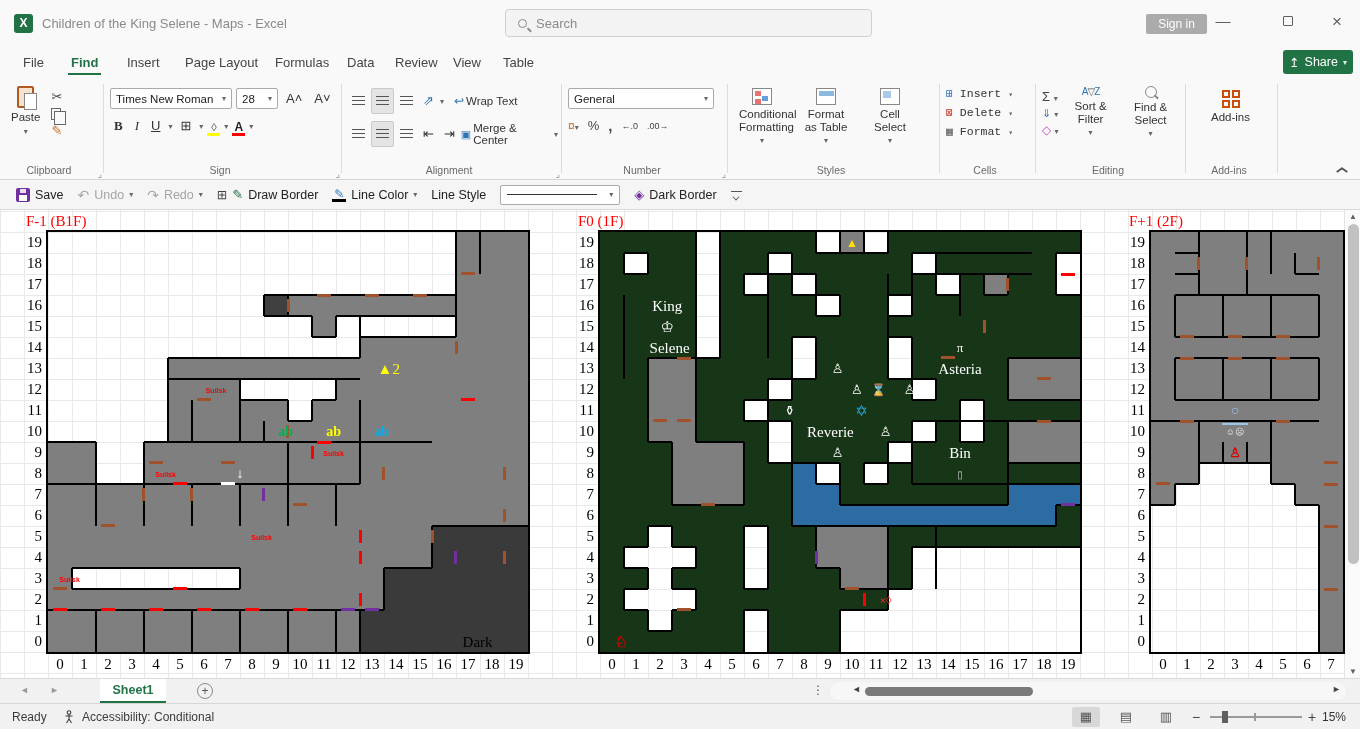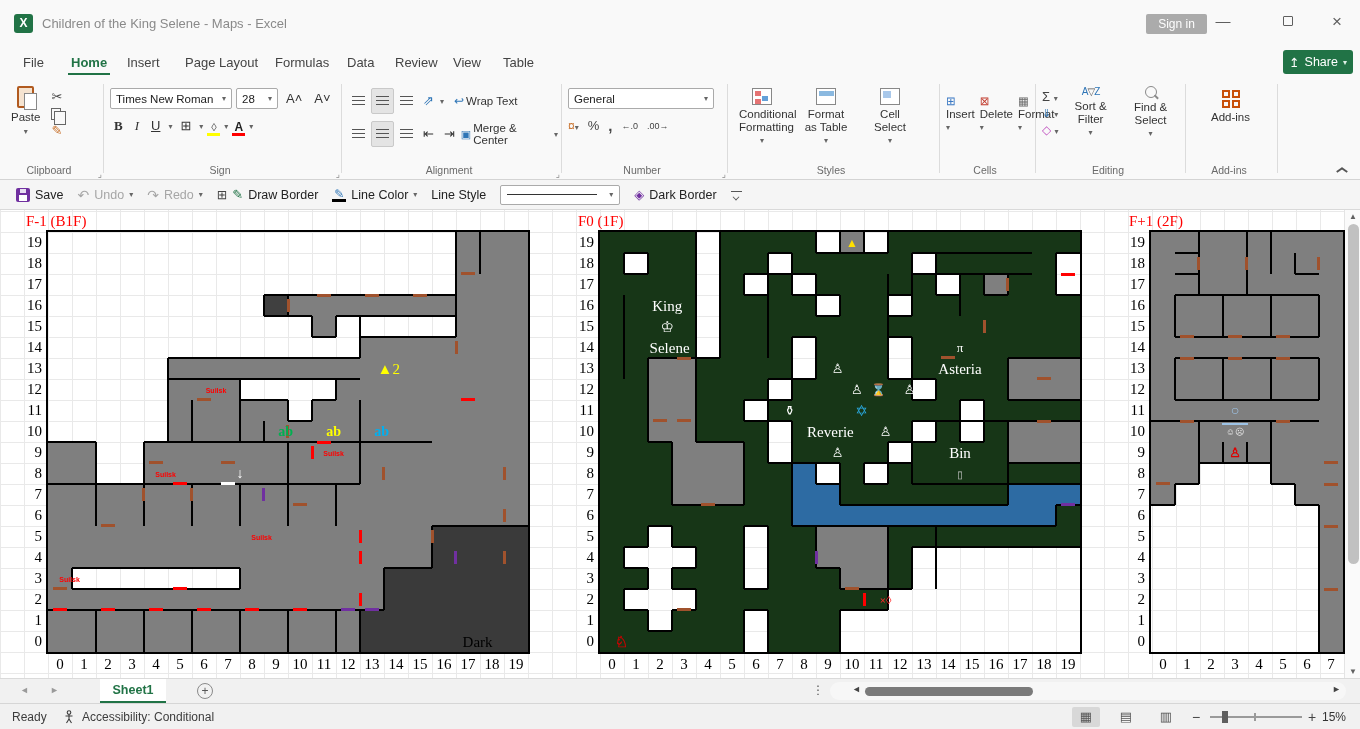--- a/index.html
+++ b/index.html
@@ -101,29 +101,33 @@
   .ztick { position:absolute; left:1254px; top:9px; width:1.6px; height:8px; background:#9a9a9a; }
   .zthumb { position:absolute; left:1222px; top:7px; width:6px; height:12px; background:#5f5f5f; }
   .zval { position:absolute; left:1322px; top:6px; font-size:12px; color:#333; }
 </style>
 </head>
 <body>
 
 <div class="titlebar">
   <div class="appicon">X</div>
   <div class="apptitle">Children of the King Selene - Maps  -  Excel</div>
+  <div class="searchbox">
+    <span class="magico"></span>
+    <span class="searchtxt">Search</span>
+  </div>
   <div class="signin">Sign in</div>
   <div class="wbtn" style="left:1208px;">—</div>
   <div class="wrest" style="left:1283px;"></div>
   <div class="wbtn" style="left:1322px;font-size:17px;">×</div>
 </div>
 
 <div class="menubar" id="menubar">
     <span class="mtab" style="left: 20px;">File</span>
-    <span class="mtab active" style="left: 68px;">Home</span>
+    <span class="mtab active" style="left: 68px;">Find</span>
     <span class="mtab" style="left: 124px;">Insert</span>
     <span class="mtab" style="left: 182px;">Page Layout</span>
     <span class="mtab" style="left: 272px;">Formulas</span>
     <span class="mtab" style="left: 344px;">Data</span>
     <span class="mtab" style="left: 392px;">Review</span>
     <span class="mtab" style="left: 450px;">View</span>
     <span class="mtab" style="left: 500px;">Table</span>
   </div>
 <div class="sharebtn">
   <span>↥</span>
@@ -249,21 +253,21 @@
           <i style="left:2px;top:2px;width:8px;height:7px;background:#a9c8ea;"></i>
         </span>
         <span class="twoline">Cell Select</span>
           <span class="ch">▾</span>
       </div>
     </div>
     <div class="glab"><span>Styles</span></div>
   </div>
 
   <div class="rgroup" style="width:96px;">
-    <div style="display:flex;flex-direction:row;gap:5px;margin-top:10px;font-size:11.5px;color:#333;">
+    <div style="display:flex;flex-direction:column;gap:5px;margin-top:2px;font-size:11.5px;color:#333;font-family:Liberation Mono, monospace;">
       <span><span style="color:#3a78c3;">⊞</span> <span>Insert</span> <span class="ch">▾</span></span>
       <span><span style="color:#c0392b;">⊠</span> <span>Delete</span> <span class="ch">▾</span></span>
       <span><span style="color:#6a6a6a;">▦</span> <span>Format</span> <span class="ch">▾</span></span>
     </div>
     <div class="glab"><span>Cells</span></div>
   </div>
 
   <div class="rgroup" style="width:150px;">
     <div style="display:flex;gap:4px;">
       <div style="display:flex;flex-direction:column;gap:3px;margin-top:5px;">

